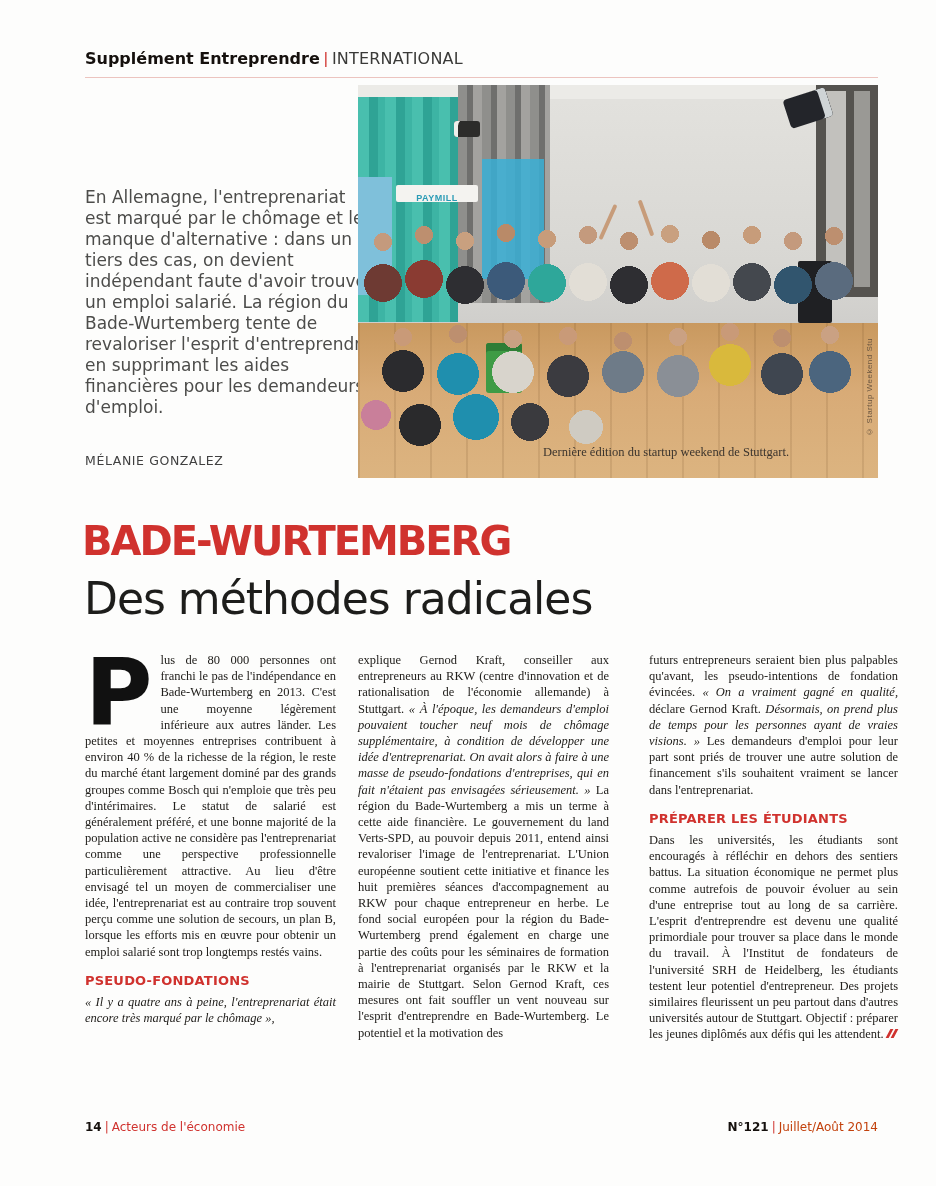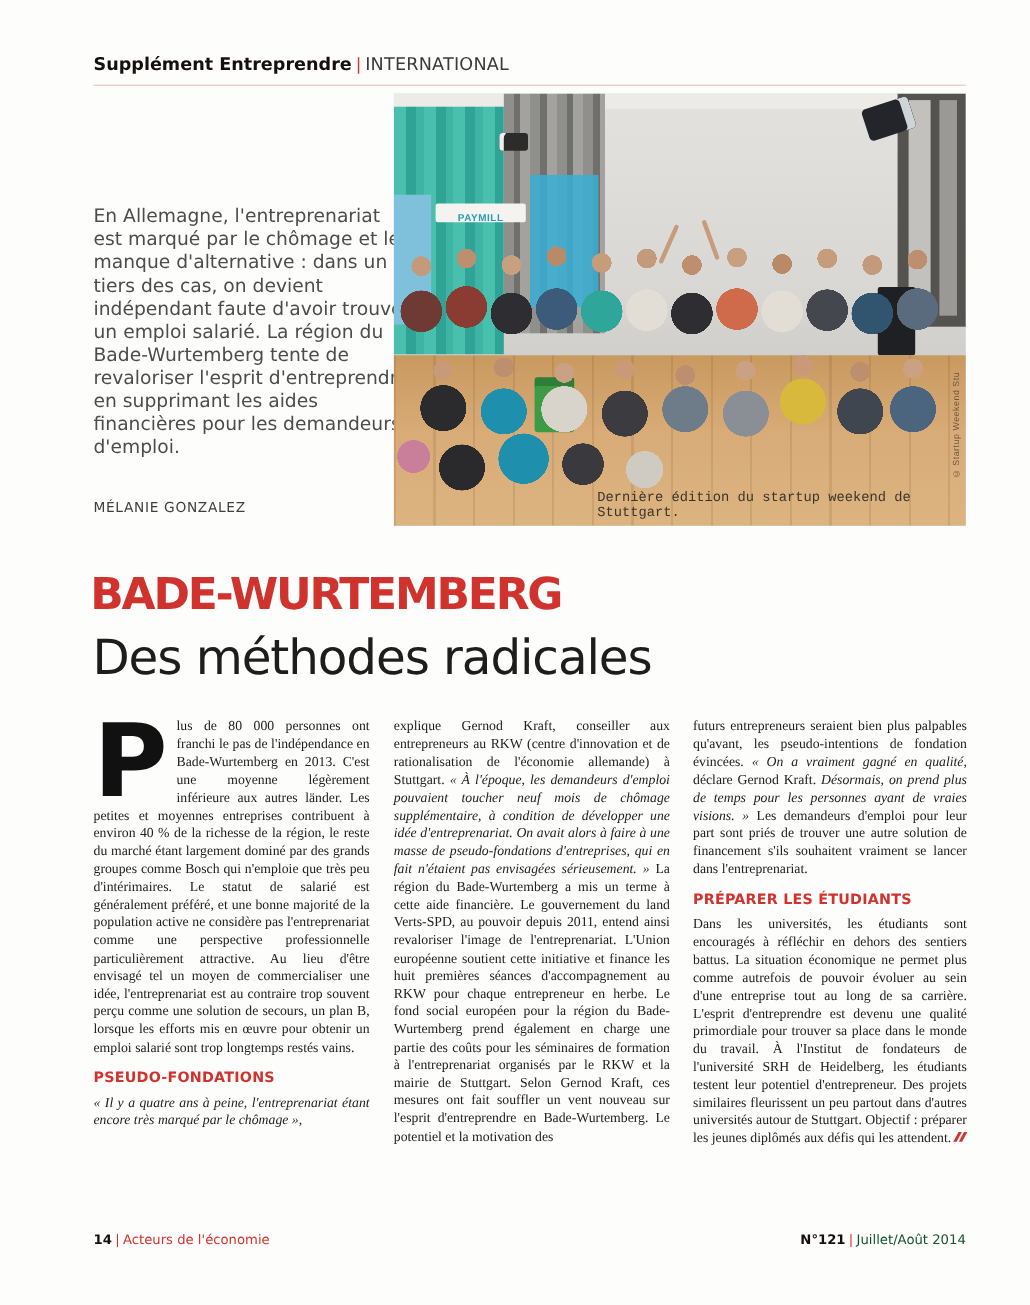--- a/index.html
+++ b/index.html
@@ -85,53 +85,53 @@
       radial-gradient(circle 19px at 230px 85px,#e2ded6 0 99%,rgba(0,0,0,0) 100%),
       radial-gradient(circle 19px at 271px 88px,#2e2e32 0 99%,rgba(0,0,0,0) 100%),
       radial-gradient(circle 19px at 312px 84px,#cf6a4a 0 99%,rgba(0,0,0,0) 100%),
       radial-gradient(circle 19px at 353px 86px,#e2ded6 0 99%,rgba(0,0,0,0) 100%),
       radial-gradient(circle 19px at 394px 85px,#44484e 0 99%,rgba(0,0,0,0) 100%),
       radial-gradient(circle 19px at 435px 88px,#31556e 0 99%,rgba(0,0,0,0) 100%),
       radial-gradient(circle 19px at 476px 84px,#5a6b7e 0 99%,rgba(0,0,0,0) 100%);}
   .arm{position:absolute;width:4px;height:38px;background:#c79c7a;border-radius:2px;}
   .arm-left{left:248px;top:118px;transform:rotate(24deg);}
   .arm-right{left:286px;top:114px;transform:rotate(-20deg);}
-  .photo-caption{position:absolute;left:185px;top:360px;font-family:Liberation Mono, monospace;
+  .photo-caption{position:absolute;left:185px;top:360px;font-family:Liberation Serif, serif;
       font-size:12.5px;color:#3b342d;}
   .photo-credit{position:absolute;right:4px;bottom:42px;writing-mode:vertical-rl;transform:rotate(180deg);
       font-size:8px;color:#6b5640;letter-spacing:.5px;}
 
   
   .headline{position:absolute;left:82px;top:521px;font-family:"DejaVu Sans",sans-serif;
       font-size:40px;font-weight:bold;letter-spacing:-2px;color:#d0322e;line-height:1;}
   .subheadline{position:absolute;left:84px;top:577px;font-family:"DejaVu Sans",sans-serif;
       font-size:44px;font-weight:normal;color:#1d1d1b;letter-spacing:-1px;line-height:1;}
 
   
   .col{position:absolute;top:652px;width:251px;font-family:"Liberation Serif",serif;
        font-size:12.5px;line-height:16.2px;text-align:justify;color:#22201d;}
-  .col-1{left:85px;}  .col-2{left:358px;}  .col-3{left:630px;width:249px;}
+  .col-1{left:85px;}  .col-2{left:358px;}  .col-3{left:649px;width:249px;}
   .col p{margin:0;}
   .dropcap{float:left;font-family:"DejaVu Sans",sans-serif;font-weight:bold;font-size:92px;
       line-height:74px;padding:4px 8px 0 0;color:#111;}
   .subhead{font-family:"DejaVu Sans",sans-serif;font-weight:bold;font-size:13px;color:#d0322e;
       letter-spacing:.2px;margin:13px 0 5px;text-align:left;}
   .it{font-style:italic;}
   .endmark{display:inline-block;margin-left:4px;}
   .endmark i{display:inline-block;width:3px;height:9px;background:#d0322e;transform:skewX(-28deg);margin-right:2px;}
 
   
   .footer-left{position:absolute;left:85px;top:1120px;font-size:12px;font-family:"DejaVu Sans",sans-serif;}
   .footer-left .num{font-weight:bold;color:#15100d;}
   .footer-left .sep{color:#d0322e;padding:0 3px;}
   .footer-left .mag{color:#d0322e;font-weight:normal;}
   .footer-right{position:absolute;right:58px;top:1120px;font-size:12px;font-family:"DejaVu Sans",sans-serif;text-align:right;}
   .footer-right .num{font-weight:bold;color:#15100d;margin-top:16px;}
   .footer-right .sep{color:#d0322e;padding:0 3px;}
-  .footer-right .date{color:#14532d;}
+  .footer-right .date{color:#c2410c;}
 </style>
 </head>
 <body>
 
 <div class="page">
 
   <div class="header">
     <span class="supp">Supplément Entreprendre</span><span class="sep">|</span><span class="section">INTERNATIONAL</span>
   </div>
   <div class="header-rule"></div>
@@ -160,21 +160,21 @@
     <div class="photo-caption">Dernière édition du startup weekend de Stuttgart.</div>
     <div class="photo-credit">© Startup Weekend Stu</div>
   </div>
 
   <div class="headline">BADE-WURTEMBERG</div>
   <div class="subheadline">Des méthodes radicales</div>
 
   <div class="col col-1">
     <p><span class="dropcap">P</span><span>lus de 80 000 personnes ont franchi le pas de l'indépendance en Bade-Wurtemberg en 2013. C'est une moyenne légèrement inférieure aux autres länder. Les petites et moyennes entreprises contribuent à environ 40 % de la richesse de la région, le reste du marché étant largement dominé par des grands groupes comme Bosch qui n'emploie que très peu d'intérimaires. Le statut de salarié est généralement préféré, et une bonne majorité de la population active ne considère pas l'entreprenariat comme une perspective professionnelle particulièrement attractive. Au lieu d'être envisagé tel un moyen de commercialiser une idée, l'entreprenariat est au contraire trop souvent perçu comme une solution de secours, un plan B, lorsque les efforts mis en œuvre pour obtenir un emploi salarié sont trop longtemps restés vains.</span></p>
     <div class="subhead">PSEUDO-FONDATIONS</div>
-    <p class="it">« Il y a quatre ans à peine, l'entreprenariat étant encore très marqué par le chômage »,</p>
+    <p class="it">« Il y a quatre ans à peine, l'entreprenariat était encore très marqué par le chômage »,</p>
   </div>
 
   <div class="col col-2">
     <p><span>explique Gernod Kraft, conseiller aux entrepreneurs au RKW (centre d'innovation et de rationalisation de l'économie allemande) à Stuttgart. </span><span class="it">« À l'époque, les demandeurs d'emploi pouvaient toucher neuf mois de chômage supplémentaire, à condition de développer une idée d'entreprenariat. On avait alors à faire à une masse de pseudo-fondations d'entreprises, qui en fait n'étaient pas envisagées sérieusement. » </span><span>La région du Bade-Wurtemberg a mis un terme à cette aide financière. Le gouvernement du land Verts-SPD, au pouvoir depuis 2011, entend ainsi revaloriser l'image de l'entreprenariat. L'Union européenne soutient cette initiative et finance les huit premières séances d'accompagnement au RKW pour chaque entrepreneur en herbe. Le fond social européen pour la région du Bade-Wurtemberg prend également en charge une partie des coûts pour les séminaires de formation à l'entreprenariat organisés par le RKW et la mairie de Stuttgart. Selon Gernod Kraft, ces mesures ont fait souffler un vent nouveau sur l'esprit d'entreprendre en Bade-Wurtemberg. Le potentiel et la motivation des</span></p>
   </div>
 
   <div class="col col-3">
     <p><span>futurs entrepreneurs seraient bien plus palpables qu'avant, les pseudo-intentions de fondation évincées. </span><span class="it">« On a vraiment gagné en qualité, </span><span>déclare Gernod Kraft. </span><span class="it">Désormais, on prend plus de temps pour les personnes ayant de vraies visions. » </span><span>Les demandeurs d'emploi pour leur part sont priés de trouver une autre solution de financement s'ils souhaitent vraiment se lancer dans l'entreprenariat.</span></p>
     <div class="subhead">PRÉPARER LES ÉTUDIANTS</div>
     <p><span>Dans les universités, les étudiants sont encouragés à réfléchir en dehors des sentiers battus. La situation économique ne permet plus comme autrefois de pouvoir évoluer au sein d'une entreprise tout au long de sa carrière. L'esprit d'entreprendre est devenu une qualité primordiale pour trouver sa place dans le monde du travail. À l'Institut de fondateurs de l'université SRH de Heidelberg, les étudiants testent leur potentiel d'entrepreneur. Des projets similaires fleurissent un peu partout dans d'autres universités autour de Stuttgart. Objectif : préparer les jeunes diplômés aux défis qui les attendent.</span><span class="endmark"><i></i><i></i></span></p>

